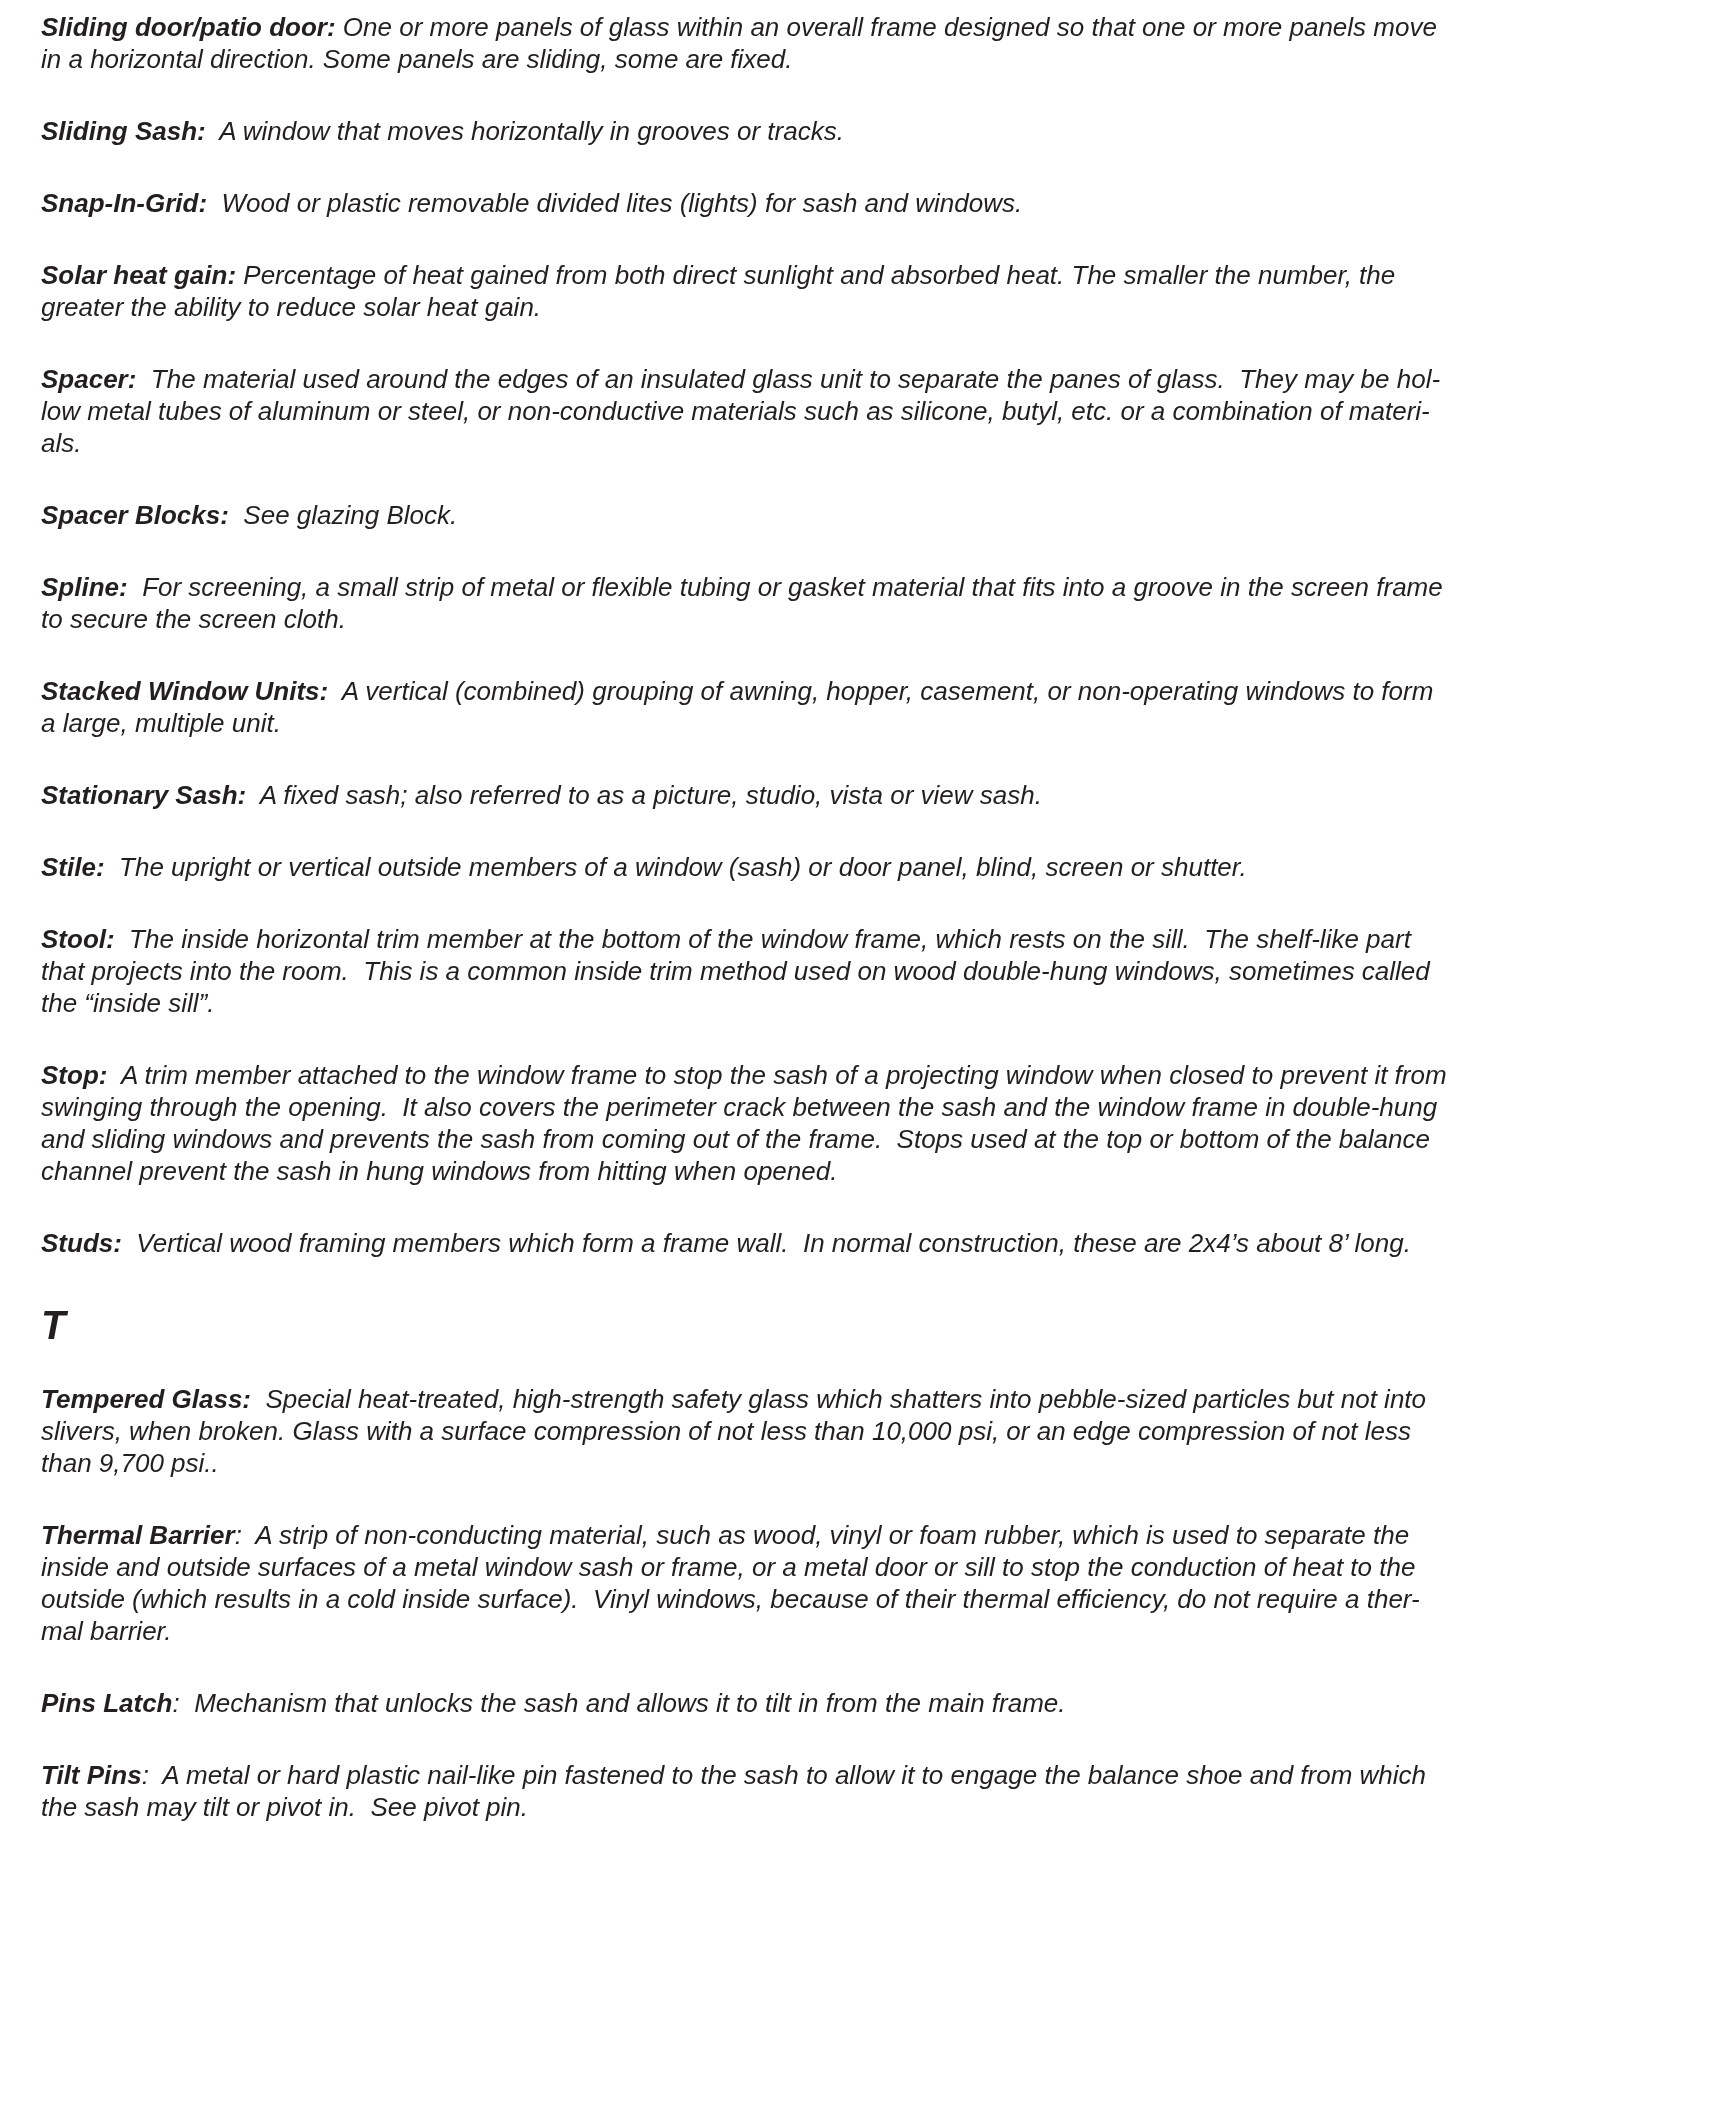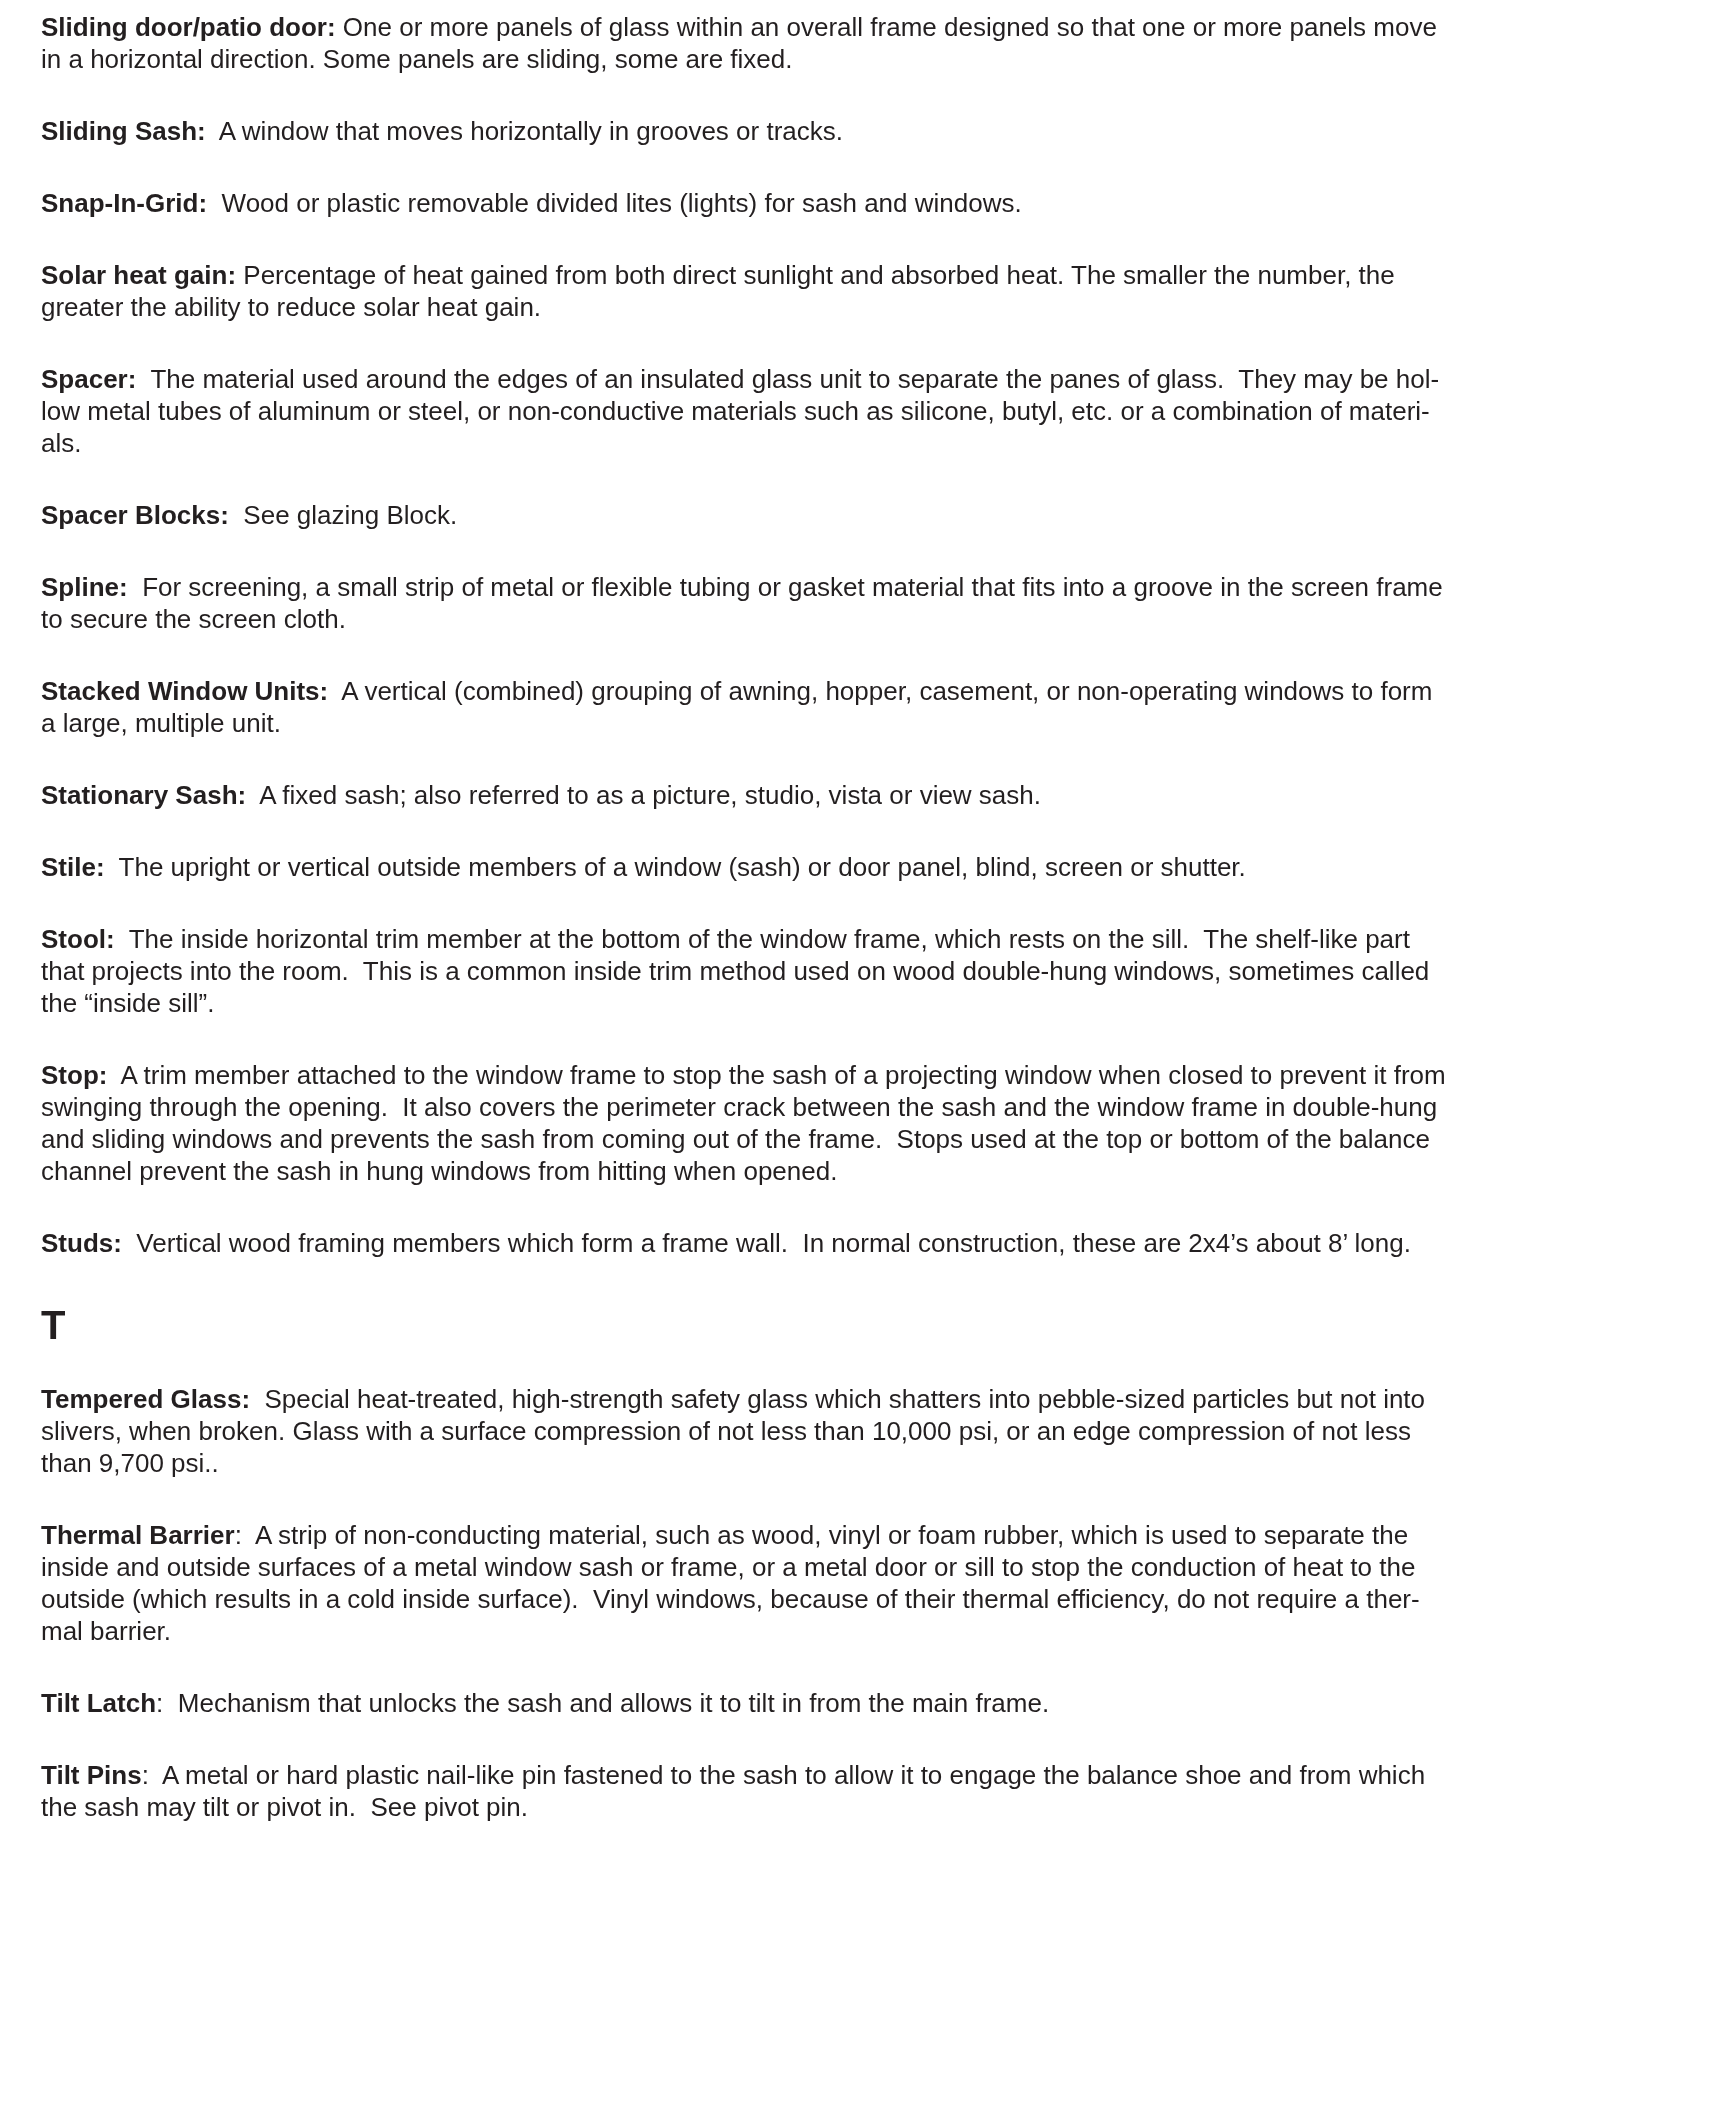--- a/index.html
+++ b/index.html
@@ -14,20 +14,21 @@
   }
   .page {
     box-sizing: border-box;
     width: 1728px;
     height: 1526px;
     padding: 10.8px 43px 0 41px;
     font-family: "Liberation Sans", sans-serif;
     font-size: 26px;
     line-height: 32px;
     color: #231f20;
+    font-style: italic;
   }
   .entry {
     margin: 0 0 40px 0;
     white-space: pre-wrap;
     max-width: 1645px;
   }
   .entry:last-child { margin-bottom: 16px; }
   .term { font-weight: bold; }
   .colon { font-weight: normal; }
   .colon.bold { font-weight: bold; }
@@ -89,19 +90,19 @@
 
   <p class="entry"><span class="term">Tempered Glass</span><span class="colon bold">:</span><span class="definition">  Special heat-treated, high-strength safety glass which shatters into pebble-sized particles but not into
 slivers, when broken. Glass with a surface compression of not less than 10,000 psi, or an edge compression of not less
 than 9,700 psi..</span></p>
 
   <p class="entry"><span class="term">Thermal Barrier</span><span class="colon">:</span><span class="definition">  A strip of non-conducting material, such as wood, vinyl or foam rubber, which is used to separate the
 inside and outside surfaces of a metal window sash or frame, or a metal door or sill to stop the conduction of heat to the
 outside (which results in a cold inside surface).  Vinyl windows, because of their thermal efficiency, do not require a ther-
 mal barrier.</span></p>
 
-  <p class="entry"><span class="term">Tilt Latch</span><span class="colon">:</span><span class="definition">  Mechanism that unlocks the sash and allows it to tilt in from the main frame.</span></p>
+  <p class="entry"><span class="term">Pins Latch</span><span class="colon">:</span><span class="definition">  Mechanism that unlocks the sash and allows it to tilt in from the main frame.</span></p>
 
   <p class="entry"><span class="term">Tilt Pins</span><span class="colon">:</span><span class="definition">  A metal or hard plastic nail-like pin fastened to the sash to allow it to engage the balance shoe and from which
 the sash may tilt or pivot in.  See pivot pin.</span></p>
 </div>
 </main>
 
 
 </body></html>

